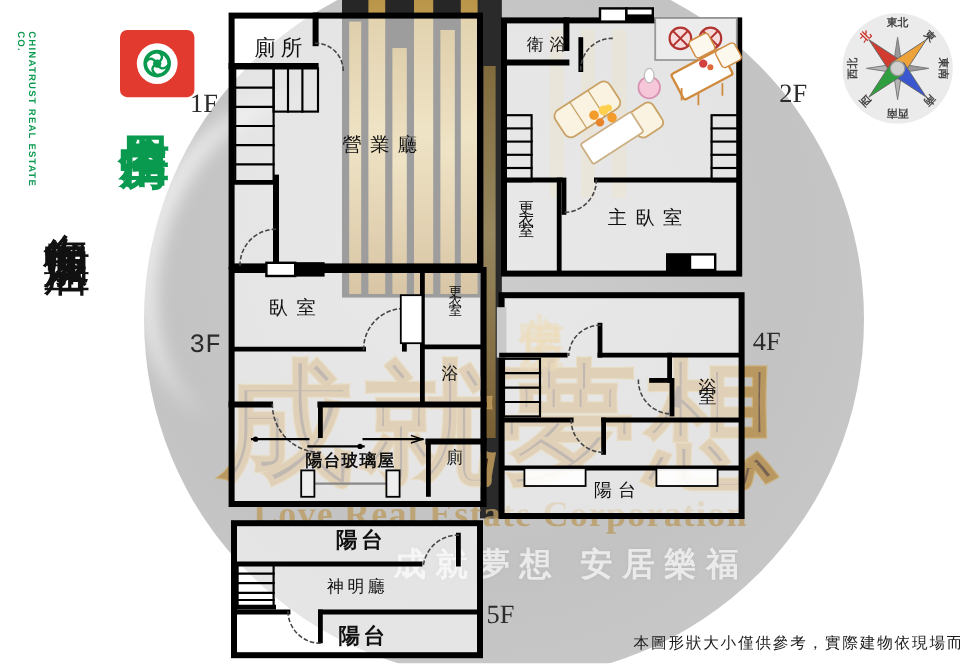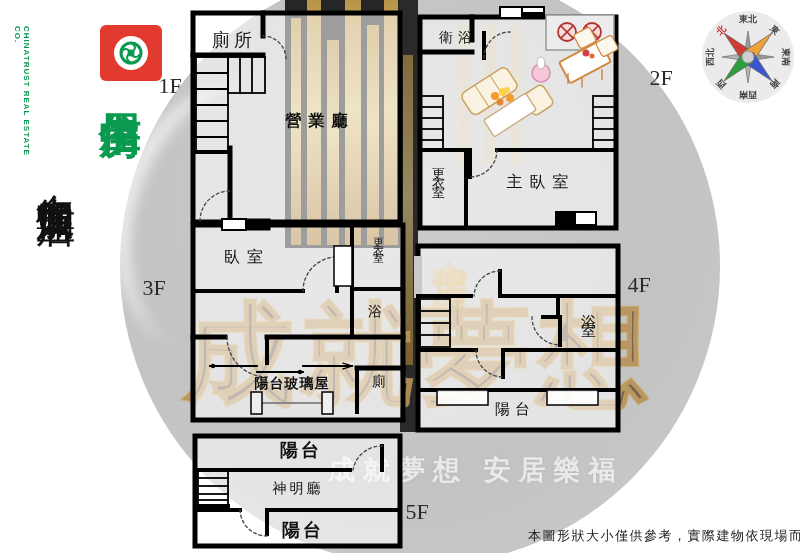--- a/index.html
+++ b/index.html
@@ -66,20 +66,21 @@
     <div class="gold-bar" style="left:82px;top:25px;width:12px;height:220px;"></div>
     <div class="gold-bar" style="left:99px;top:0;width:14px;height:245px;"></div>
     <div class="gold-bar" style="left:118px;top:13px;width:11px;height:232px;"></div>
   </div>
   <div class="wm-strip">
     <div class="gold-bar" style="left:3px;top:55px;width:10px;height:310px;opacity:.55;"></div>
   </div>
   <div class="wm-soft-bars"></div>
   <div class="wm-bigtext">成就夢想</div>
   <div class="wm-seal">中信房屋</div>
+  <div class="wm-english">Love Real Estate Corporation</div>
   <div class="wm-slogan">成就夢想 安居樂福</div>
   <div class="wm-swoosh"></div>
   <div class="wm-swoosh2"></div>
 
   <svg id="plans" width="800" height="553" viewBox="0 0 800 553">
     <g stroke="#000" fill="none" stroke-linecap="square">
 
       <g>
         <rect x="193" y="13" width="207" height="209" fill="rgba(255,255,255,0.55)" stroke-width="5"></rect>
         <line x1="193" y1="55" x2="263" y2="55" stroke-width="5"></line>
@@ -237,26 +238,26 @@
         <line x1="195" y1="510" x2="240" y2="510" stroke-width="4"></line>
         <line x1="267" y1="510" x2="400" y2="510" stroke-width="4"></line>
         <line x1="267" y1="510" x2="267" y2="534" stroke-width="4"></line>
         <path d="M240,510 A27,27 0 0 0 267,536" stroke="#444" stroke-width="1.3" stroke-dasharray="2.5 3"></path>
       </g>
     </g>
   </svg>
 
   <div class="floor-label" style="left:170px;top:86px;">1F</div>
   <div class="floor-label" style="left:641px;top:78px;margin-left:20px;">2F</div>
-  <div class="floor-label" style="left:154px;top:288px;">3F</div>
+  <div class="floor-label" style="left:171px;top:288px;font-family:Liberation Mono, monospace;">3F</div>
   <div class="floor-label" style="left:639px;top:285px;">4F</div>
   <div class="floor-label" style="left:417px;top:512px;">5F</div>
 
   <div class="room-label kai" style="left:234px;top:40px;font-size:18px;letter-spacing:4px;">廁所</div>
-  <div class="room-label kai" style="left:320px;top:121px;font-size:16px;letter-spacing:7px;font-weight:bold;">營業廳</div>
+  <div class="room-label kai" style="left:320px;top:121px;font-size:16px;letter-spacing:7px;">營業廳</div>
 
   <div class="room-label kai" style="left:458px;top:38px;font-size:14px;letter-spacing:5px;">衛浴</div>
   <div class="room-label kai vtext" style="left:438px;top:158px;font-size:13px;letter-spacing:8px;transform:translate(-50%,0);">更衣室</div>
   <div class="room-label kai" style="left:541px;top:182px;font-size:16px;letter-spacing:7px;">主臥室</div>
 
   <div class="room-label kai" style="left:247px;top:257px;font-size:16px;letter-spacing:7px;">臥室</div>
   <div class="room-label kai vtext" style="left:378px;top:229px;font-size:11px;letter-spacing:7px;transform:translate(-50%,0);">更衣室</div>
   <div class="room-label kai" style="left:375px;top:312px;font-size:14px;">浴</div>
   <div class="room-label gothic" style="left:292px;top:384px;font-size:14px;letter-spacing:1px;">陽台玻璃屋</div>
   <div class="room-label kai" style="left:379px;top:382px;font-size:14px;">廁</div>

